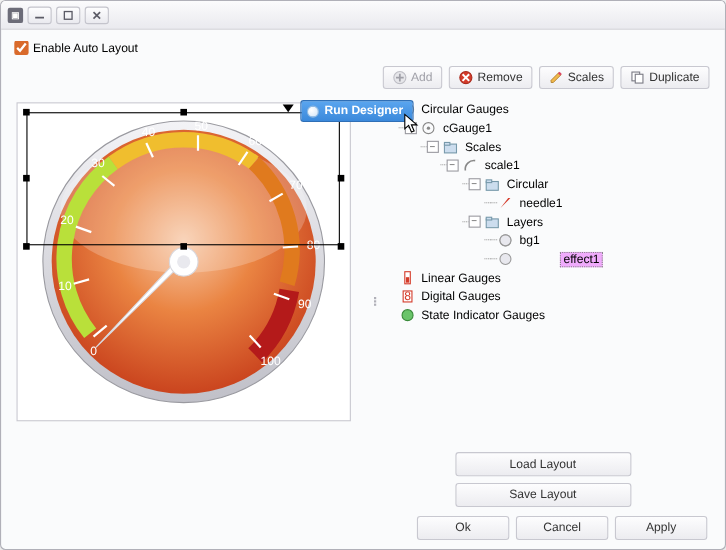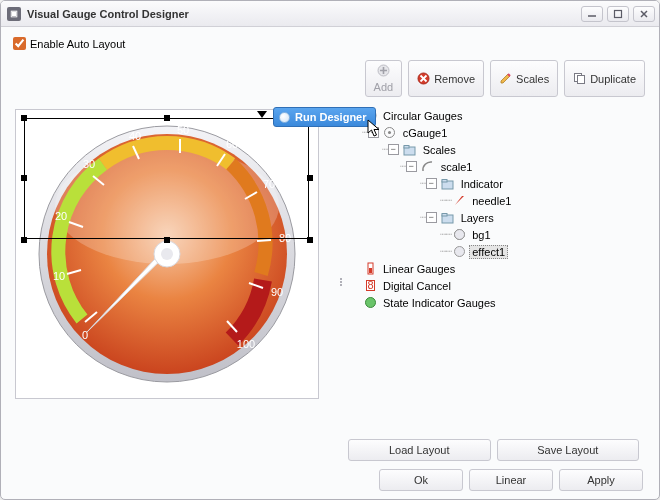--- a/index.html
+++ b/index.html
@@ -7,54 +7,53 @@
   .window { width: 660px; height: 500px; background: #fafbfc; border: 1px solid #b0b0b8; border-radius: 5px; overflow: hidden; display: flex; flex-direction: column; box-shadow: 0 2px 8px rgba(0,0,0,.1); }
   .titlebar { height: 26px; display: flex; align-items: center; padding: 0 4px 0 6px; background: linear-gradient(#fbfbfc,#eaeaef); border-bottom: 1px solid #d0d0d6; }
   .title-txt { font-weight: bold; color: #333; margin-left: 6px; flex: 1; }
   .title-icon { width: 14px; height: 14px; background: #6c6c78; display: flex; align-items: center; justify-content: center; border-radius: 2px; color: #fff; font-size: 8px; font-weight: bold; }
   .winbtn { width: 22px; height: 16px; margin-left: 4px; border: 1px solid #c4c4cc; border-radius: 3px; background: linear-gradient(#fdfdfe,#eaeaef); display: flex; align-items: center; justify-content: center; color: #5b5b66; cursor: default; }
   .content { flex: 1; display: flex; flex-direction: column; padding: 10px 12px 8px; }
   .chk-row { display: flex; align-items: center; margin-bottom: 10px; }
   .chk-row input { margin: 0 4px 0 0; width: 13px; height: 13px; accent-color: #d96a2b; }
   .toolbar-row { display: flex; justify-content: flex-end; gap: 6px; margin-bottom: 6px; padding-right: 2px; }
   .btn { display: flex; align-items: center; gap: 4px; padding: 3px 8px; border: 1px solid #c8c8d0; border-radius: 3px; background: linear-gradient(#fdfdfe,#ececf0); color: #333; cursor: default; white-space: nowrap; }
-  .btn.disabled { color: #a0a0a8; flex-direction: column; }
+  .btn.disabled { color: #a0a0a8; }
   .ico { width: 13px; height: 13px; display: inline-flex; align-items: center; justify-content: center; }
   .mid { display: flex; flex: 1; gap: 0; min-height: 0; }
   .preview-col { width: 325px; padding: 6px 6px 0 2px; }
   .preview { width: 304px; height: 290px; border: 1px solid #c8c8d0; background: #fff; position: relative; display: flex; align-items: center; justify-content: center; }
   .sel-border { position: absolute; left: 8px; top: 8px; width: 285px; height: 121px; border: 1px solid #000; }
   .handle { position: absolute; width: 6px; height: 6px; background: #000; }
   .triangle { position: absolute; width: 0; height: 0; border-left: 5px solid transparent; border-right: 5px solid transparent; border-top: 7px solid #000; }
   .run-tip { position: absolute; top: 4px; left: 260px; z-index: 5; display: flex; align-items: center; gap: 5px; padding: 3px 8px 3px 5px; background: linear-gradient(#5aa5ef,#3b89db); border: 1px solid #2f6fb6; border-radius: 3px; color: #fff; font-weight: bold; text-align: right; }
   .run-tip .bullet { width: 11px; height: 11px; border-radius: 50%; background: radial-gradient(circle at 35% 35%, #fff, #cfe3f7); border: 1px solid #8fb9e2; }
   .cursor { position: absolute; top: 16px; left: 354px; z-index: 6; pointer-events: none; }
   .tree-col { flex: 1; min-width: 0; display: flex; flex-direction: column; padding: 0 4px; position: relative; }
   .tree { flex: 1; padding: 4px 0 0 0; overflow: hidden; }
   .tn { display: flex; align-items: center; height: 17px; white-space: nowrap; }
   .tgl { width: 11px; height: 11px; border: 1px solid #9a9aa0; display: inline-flex; align-items: center; justify-content: center; margin-right: 3px; font-size: 9px; line-height: 1; color: #555; background: #fff; }
   .tgl.blank { border: none; background: none; }
   .nlabel { padding: 1px 3px; }
-  .nlabel.sel { background: #e5e5e5; border: 1px dotted #888; padding: 0 2px; }
+  .nlabel.sel { background: #f0abfc; border: 1px dotted #888; padding: 0 2px; margin-left: 40px; }
   .dots { color: #aaa; letter-spacing: -1px; display: inline-block; }
   .nico { width: 14px; height: 14px; margin: 0 3px 0 1px; display: inline-flex; align-items: center; justify-content: center; }
-  .layout-btns { display: flex; gap: 6px; align-items: center; margin-top: 10px; padding-right: 4px; }
+  .layout-btns { display: flex; flex-direction: column; gap: 6px; align-items: center; margin-top: 10px; padding-right: 4px; }
   .layout-btns .btn { width: 160px; justify-content: center; padding: 4px 8px; }
   .footer { display: flex; justify-content: flex-end; gap: 6px; padding: 8px 4px 0; margin-top: auto; text-align: right; }
   .footer .btn { width: 84px; justify-content: center; padding: 4px 8px; }
   .splitter { width: 6px; background: transparent; display: flex; align-items: center; justify-content: center; }
   .splitter .dot { width: 2px; height: 2px; background: #b0b0b8; margin: 1px 0; }
 </style>
 </head>
 <body>
 
 <div class="window">
   <div class="titlebar">
     <span class="title-icon">▣</span>
-    <span class="title-txt">Visual Gauge Control Designer</span>
     <span class="winbtn">
         <svg width="10" height="10">
           <line x1="1" y1="7" x2="9" y2="7" stroke="#5b5b66" stroke-width="1.5"></line>
         </svg>
       </span>
     <span class="winbtn">
         <svg width="10" height="10">
           <rect x="1.5" y="1.5" width="7" height="7" fill="none" stroke="#5b5b66" stroke-width="1.2"></rect>
         </svg>
       </span>
@@ -251,21 +250,21 @@
 
           <div class="tn" style="padding-left:72px;">
             <span class="dots">┈</span>
             <span class="tgl">−</span>
             <span class="nico">
                 <svg width="13" height="12">
                   <rect x="1" y="3" width="11" height="8" fill="#cde" stroke="#79a"></rect>
                   <rect x="1" y="1.5" width="5" height="2.5" fill="#cde" stroke="#79a"></rect>
                 </svg>
               </span>
-            <span class="nlabel">Indicator</span>
+            <span class="nlabel">Circular</span>
           </div>
 
           <div class="tn" style="padding-left:92px;">
             <span class="dots">┈┈</span>
             <span class="nico">
                 <svg width="13" height="13">
                   <path d="M2 11 L11 2 L9 2 Z" fill="#d43b2a"></path>
                 </svg>
               </span>
             <span class="nlabel">needle1</span>
@@ -316,21 +315,21 @@
           </div>
 
           <div class="tn">
             <span class="tgl blank"></span>
             <span class="nico">
                 <svg width="13" height="13">
                   <rect x="2.5" y="1.5" width="8" height="10" fill="#fff" stroke="#d43b2a"></rect>
                   <text x="6.5" y="9.5" font-size="8" text-anchor="middle" fill="#d43b2a">8</text>
                 </svg>
               </span>
-            <span class="nlabel">Digital Cancel</span>
+            <span class="nlabel">Digital Gauges</span>
           </div>
 
           <div class="tn">
             <span class="tgl blank"></span>
             <span class="nico">
                 <svg width="13" height="13">
                   <circle cx="6.5" cy="6.5" r="5" fill="#6ac46a" stroke="#3a8a3a"></circle>
                 </svg>
               </span>
             <span class="nlabel">State Indicator Gauges</span>
@@ -347,21 +346,21 @@
             </span>
         </div>
       </div>
     </div>
 
     <div class="footer">
       <span class="btn">
           <span>Ok</span>
         </span>
       <span class="btn">
-          <span>Linear</span>
+          <span>Cancel</span>
         </span>
       <span class="btn">
           <span>Apply</span>
         </span>
     </div>
 
   </div>
 </div>
 
 </body></html>

